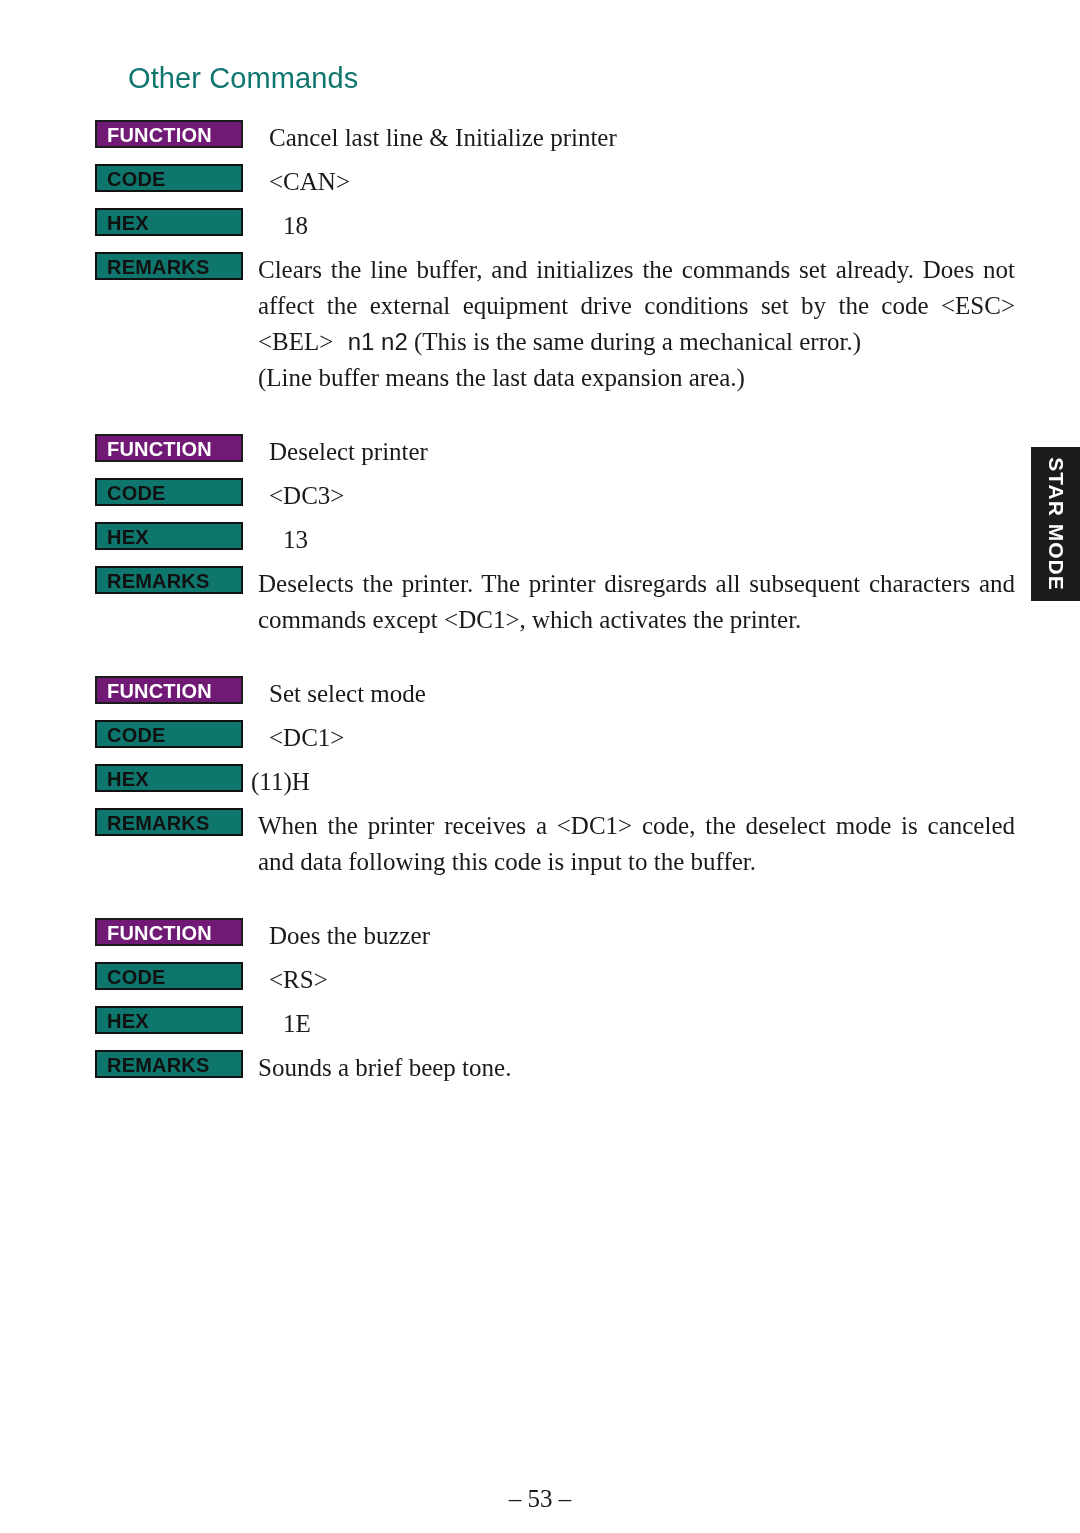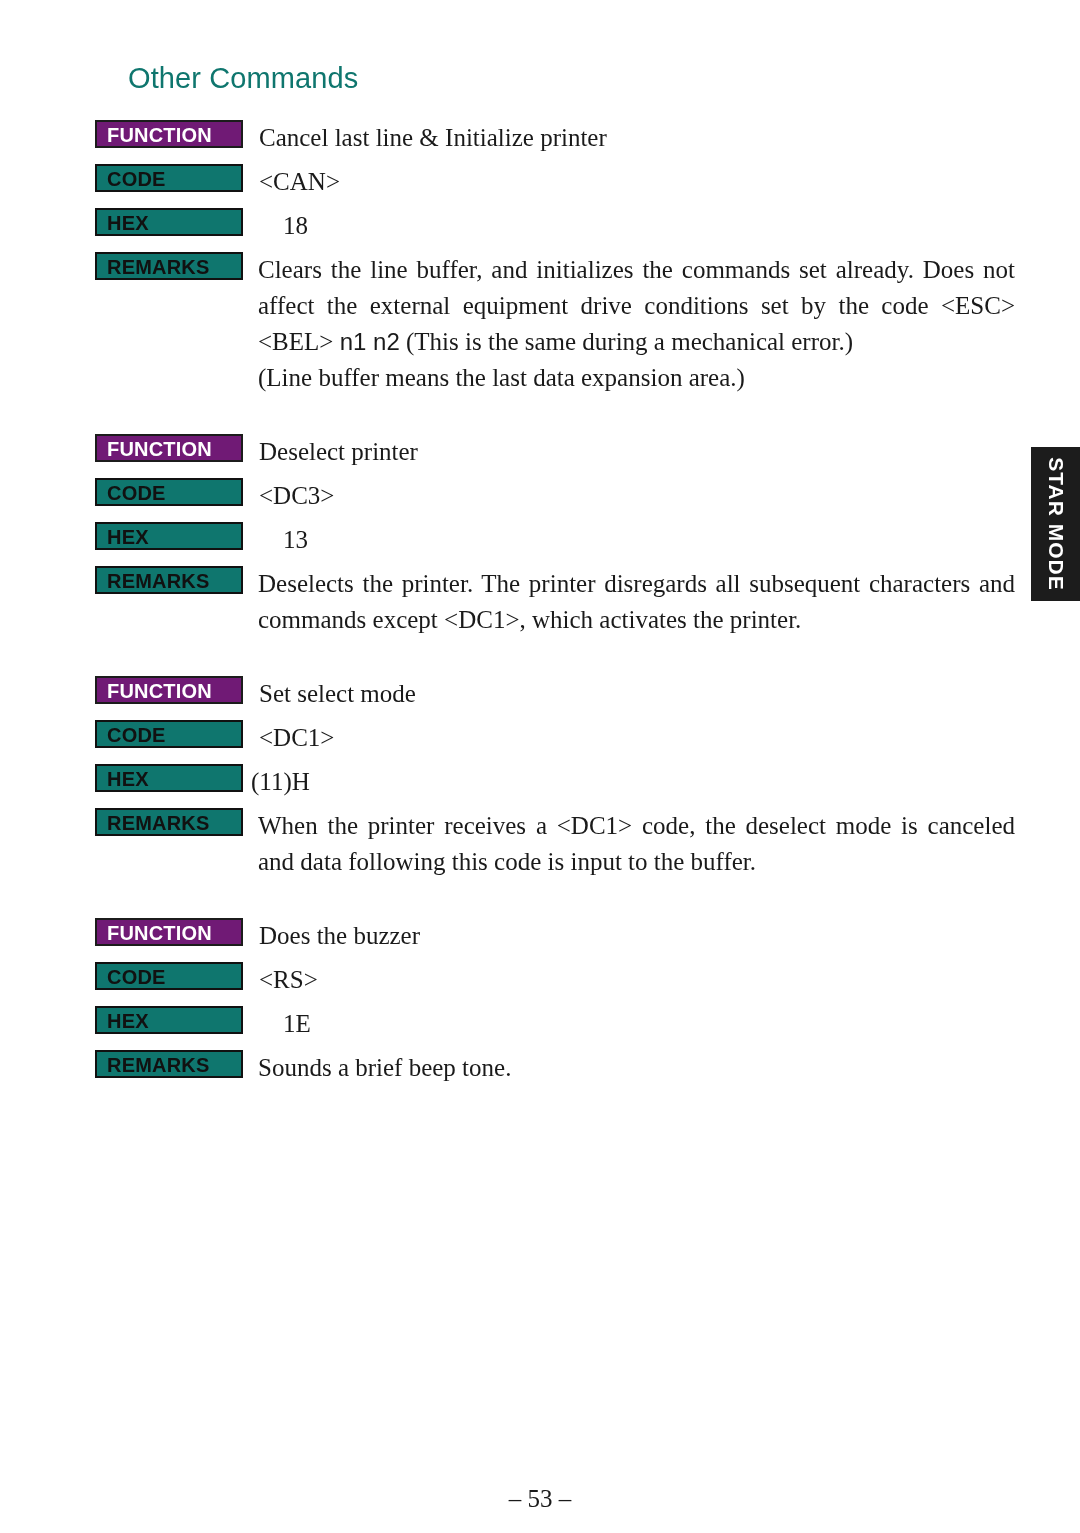--- a/index.html
+++ b/index.html
@@ -80,21 +80,21 @@
   }
   .tag.filled {
     background: #701a75;
     color: #ffffff;
     border-color: #1c1c1c;
   }
 
   
   .value-cell {
     flex: 1 1 auto;
-    padding-left: 16px;
+    padding-left: 26px;
     padding-right: 65px;
     font-family: "Liberation Serif", serif;
     font-size: 25px;
     line-height: 36px;
     color: #1a1a1a;
   }
   .value-cell.function-val { font-size: 25px; }
   .value-cell.code-val { font-size: 25px; }
   .value-cell.hex-val { font-size: 25px; padding-left: 40px; }
   .value-cell.hex-val.narrow-indent { padding-left: 8px; }
@@ -111,20 +111,21 @@
     color: #1a1a1a;
   }
   .remarks-text p {
     margin: 0;
   }
   .remarks-text p.nojust { text-align: left; }
 
   .sans-inline {
     font-family: "Liberation Sans", sans-serif;
     font-size: 24px;
+    margin-left: 8px;
   }
 
   
   .side-tab {
     position: absolute;
     left: 1031px;
     top: 447px;
     width: 49px;
     height: 154px;
     background: #1c1c1c;

